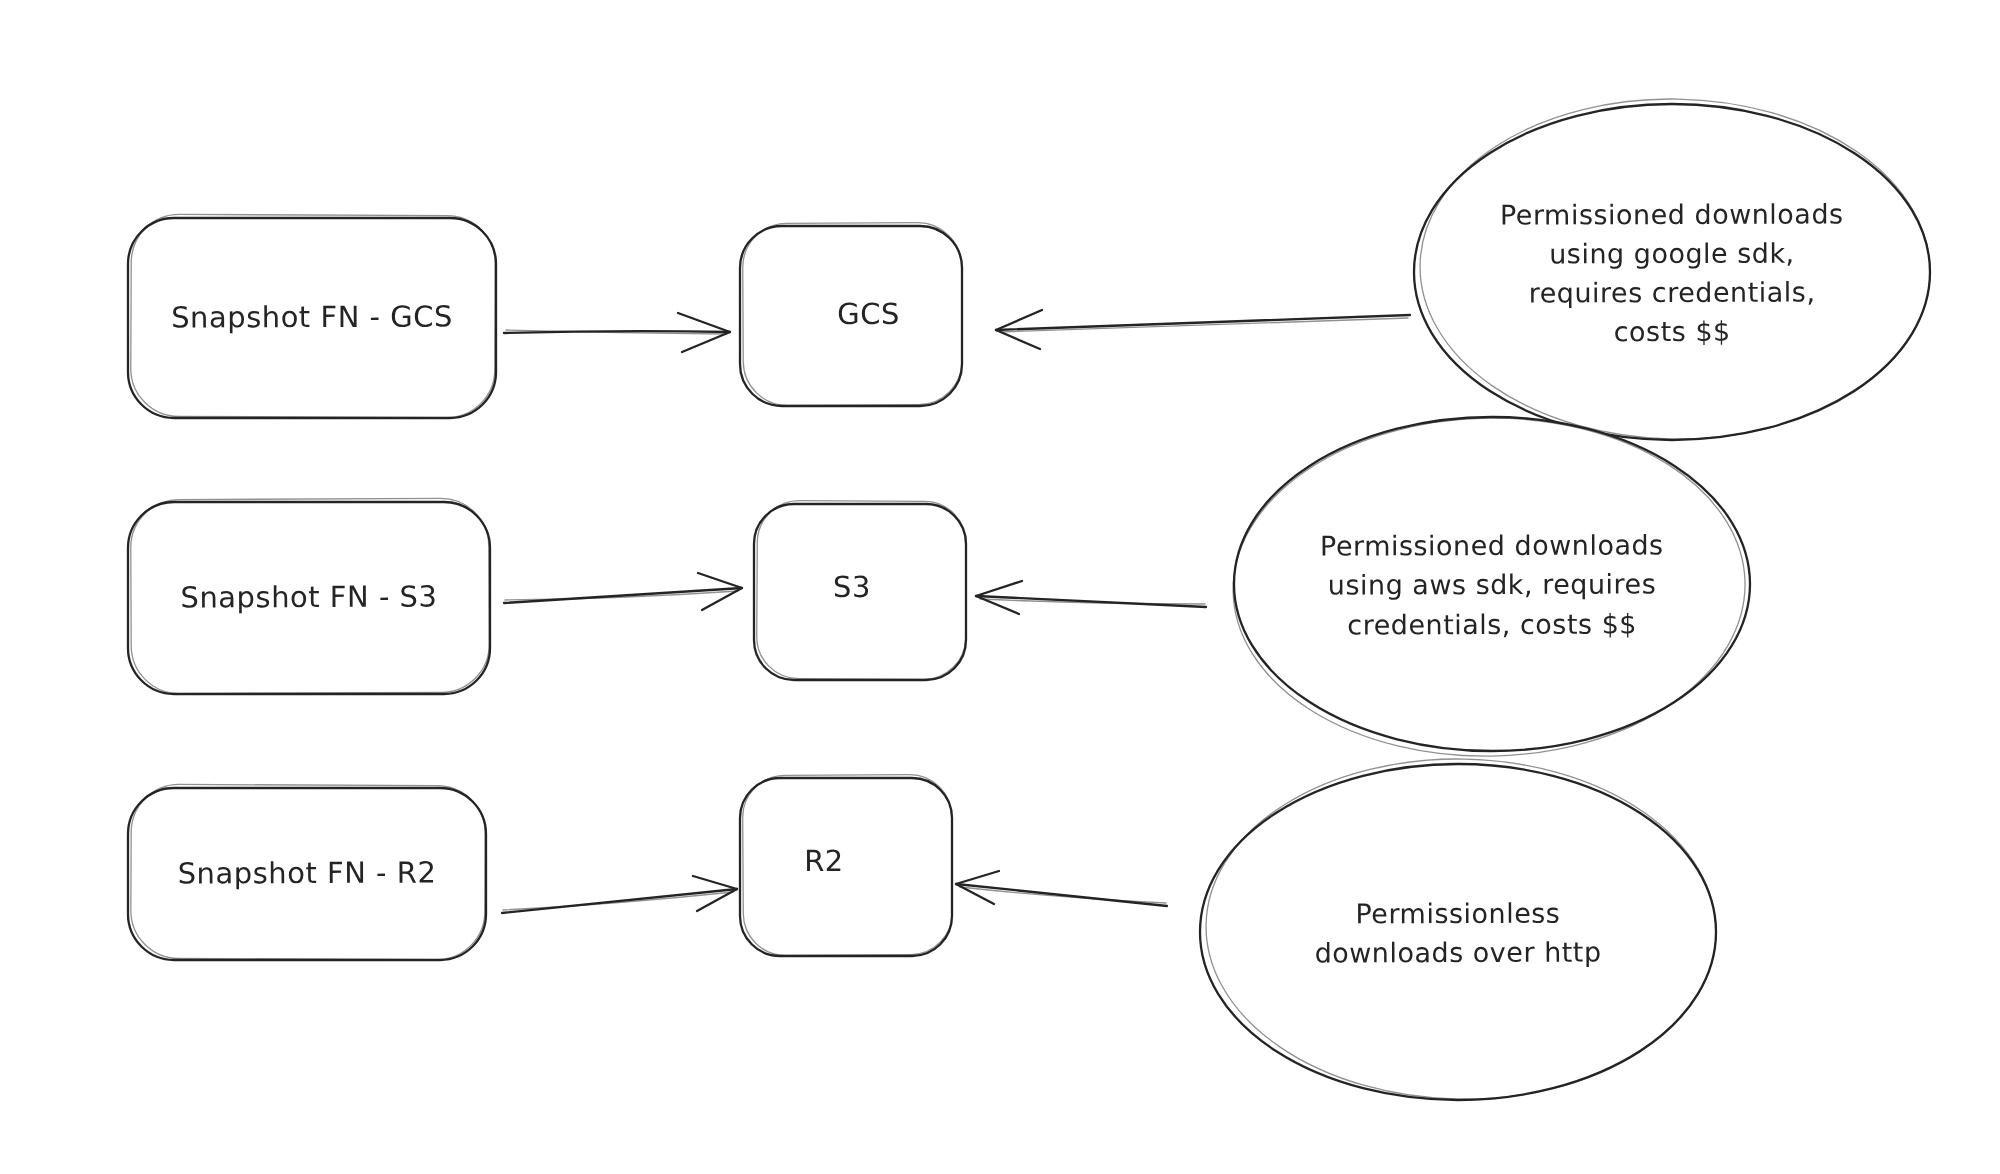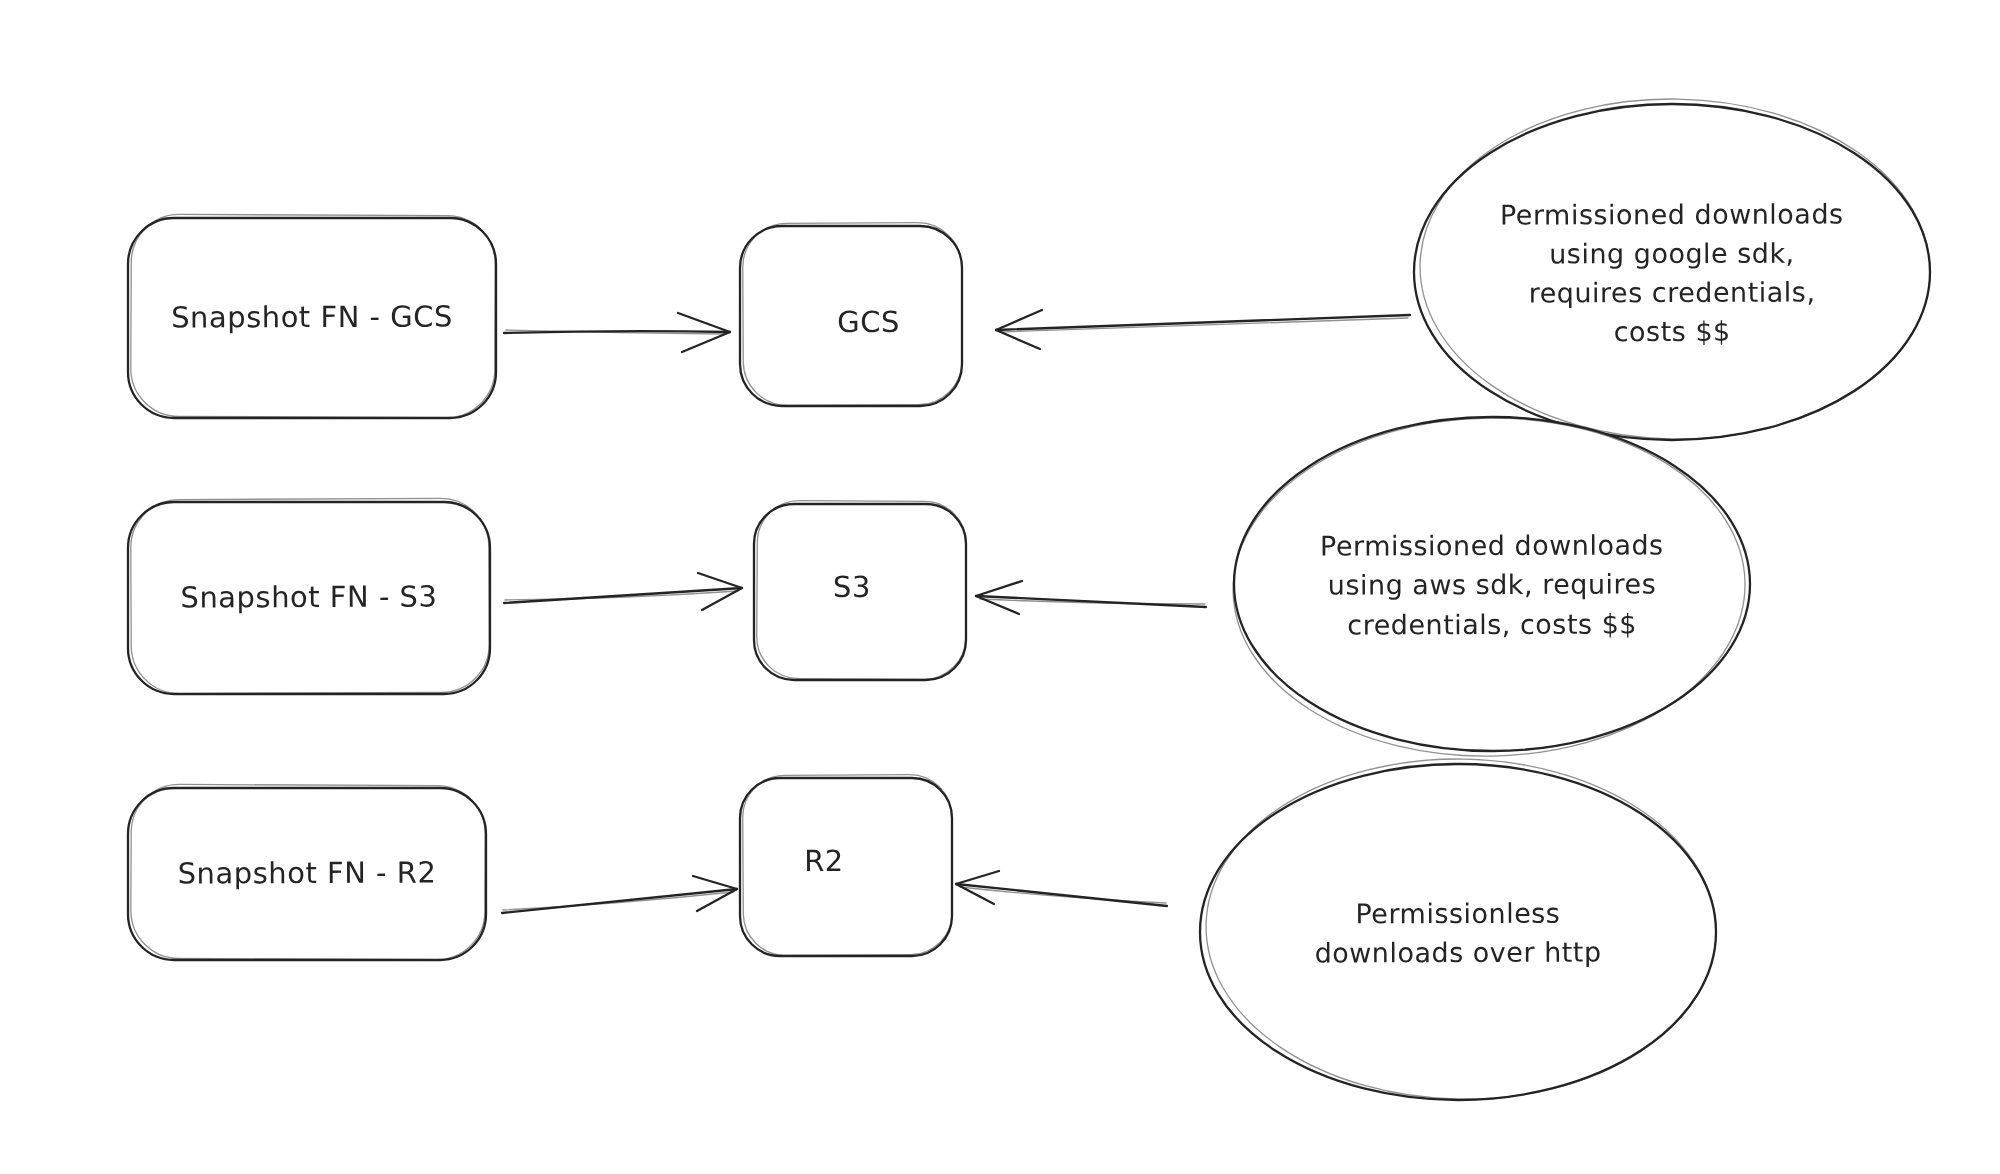--- a/index.html
+++ b/index.html
@@ -123,21 +123,21 @@
       <path class="ghost" d="M503,910 Q 620,904 733,892"></path>
     </g>
     <g>
       <path d="M1167,906 Q 1060,895 956,884"></path>
       <path d="M956,884 L999,871 M956,884 L994,904"></path>
       <path class="ghost" d="M1166,903 Q 1060,898 960,887"></path>
     </g>
   </svg>
 
   <div class="lbl" style="left:128px;top:218px;width:368px;height:200px;">Snapshot FN - GCS</div>
-  <div class="lbl" style="left:740px;top:238px;width:257px;height:170px;">GCS</div>
+  <div class="lbl" style="left:740px;top:230px;width:257px;height:170px;">GCS</div>
   <div class="lbl note" style="left:1412px;top:148px;width:520px;height:250px;">Permissioned downloads
 using google sdk,
 requires credentials,
 costs $$</div>
 
   <div class="lbl" style="left:128px;top:502px;width:362px;height:192px;">Snapshot FN - S3</div>
   <div class="lbl" style="left:754px;top:504px;width:196px;height:168px;">S3</div>
   <div class="lbl note" style="left:1232px;top:460px;width:520px;height:250px;">Permissioned downloads
 using aws sdk, requires
 credentials, costs $$</div>

